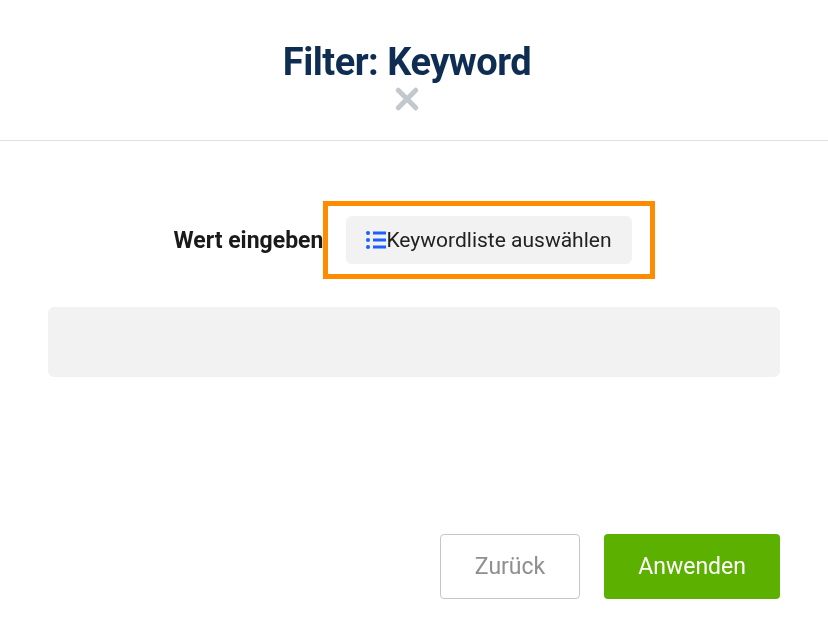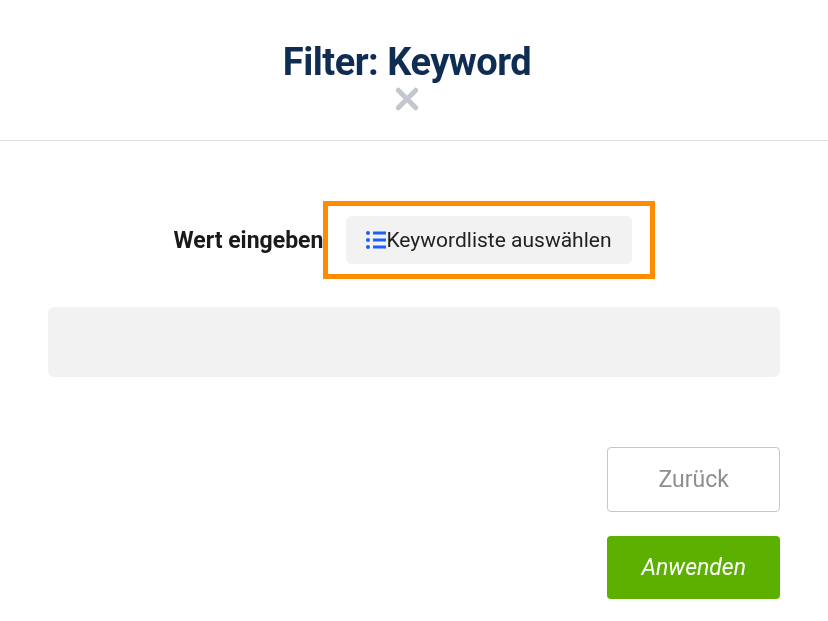--- a/index.html
+++ b/index.html
@@ -83,39 +83,37 @@
     border-bottom: 2px dotted #555;
     padding-bottom: 2px;
     cursor: pointer;
   }
   .footer {
     position: absolute;
     bottom: 22px;
     right: 48px;
     display: flex;
     gap: 24px;
-    flex-direction: column;
   }
   .btn {
     font-size: 23px;
     padding: 18px 34px;
     border-radius: 4px;
     cursor: pointer;
     font-family: inherit;
   }
   .btn-back {
     background: #fff;
     color: #8f8f8f;
     border: 1.5px solid #c6c6c6;
   }
   .btn-apply {
     background: #5cb000;
     color: #fff;
     border: none;
-    font-style: italic;
   }
 </style>
 </head>
 <body>
 
 <div class="header">
   <div class="title">Filter: Keyword</div>
   <div class="close-icon">
     <svg width="30" height="30" viewBox="0 0 24 24">
         <path d="M5 5 L19 19 M19 5 L5 19" stroke="currentColor" stroke-width="4" stroke-linecap="round" fill="none"></path>

